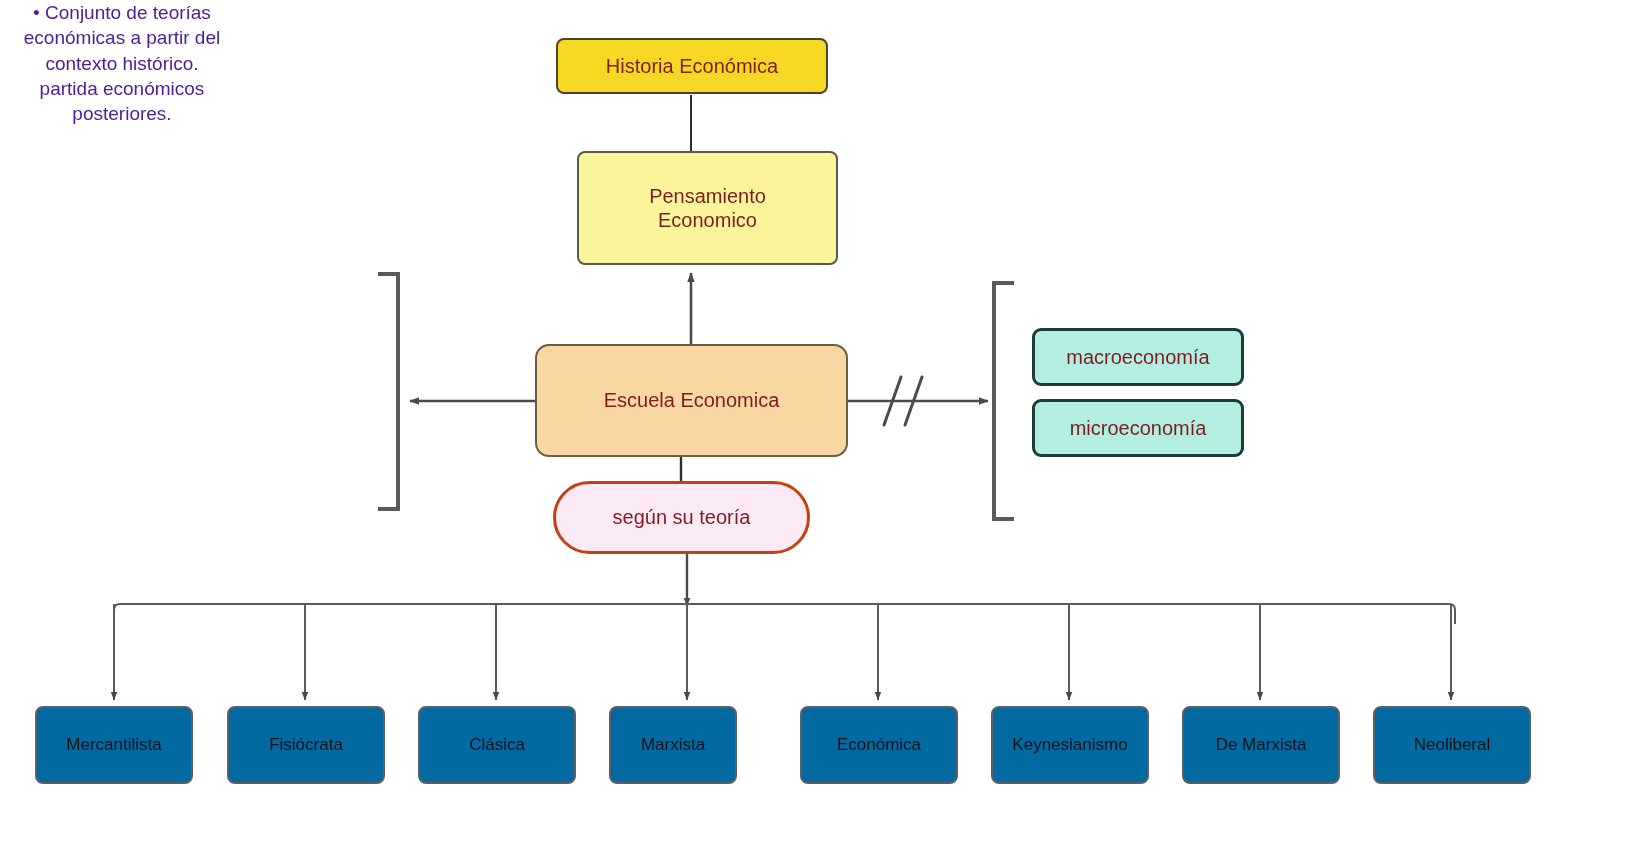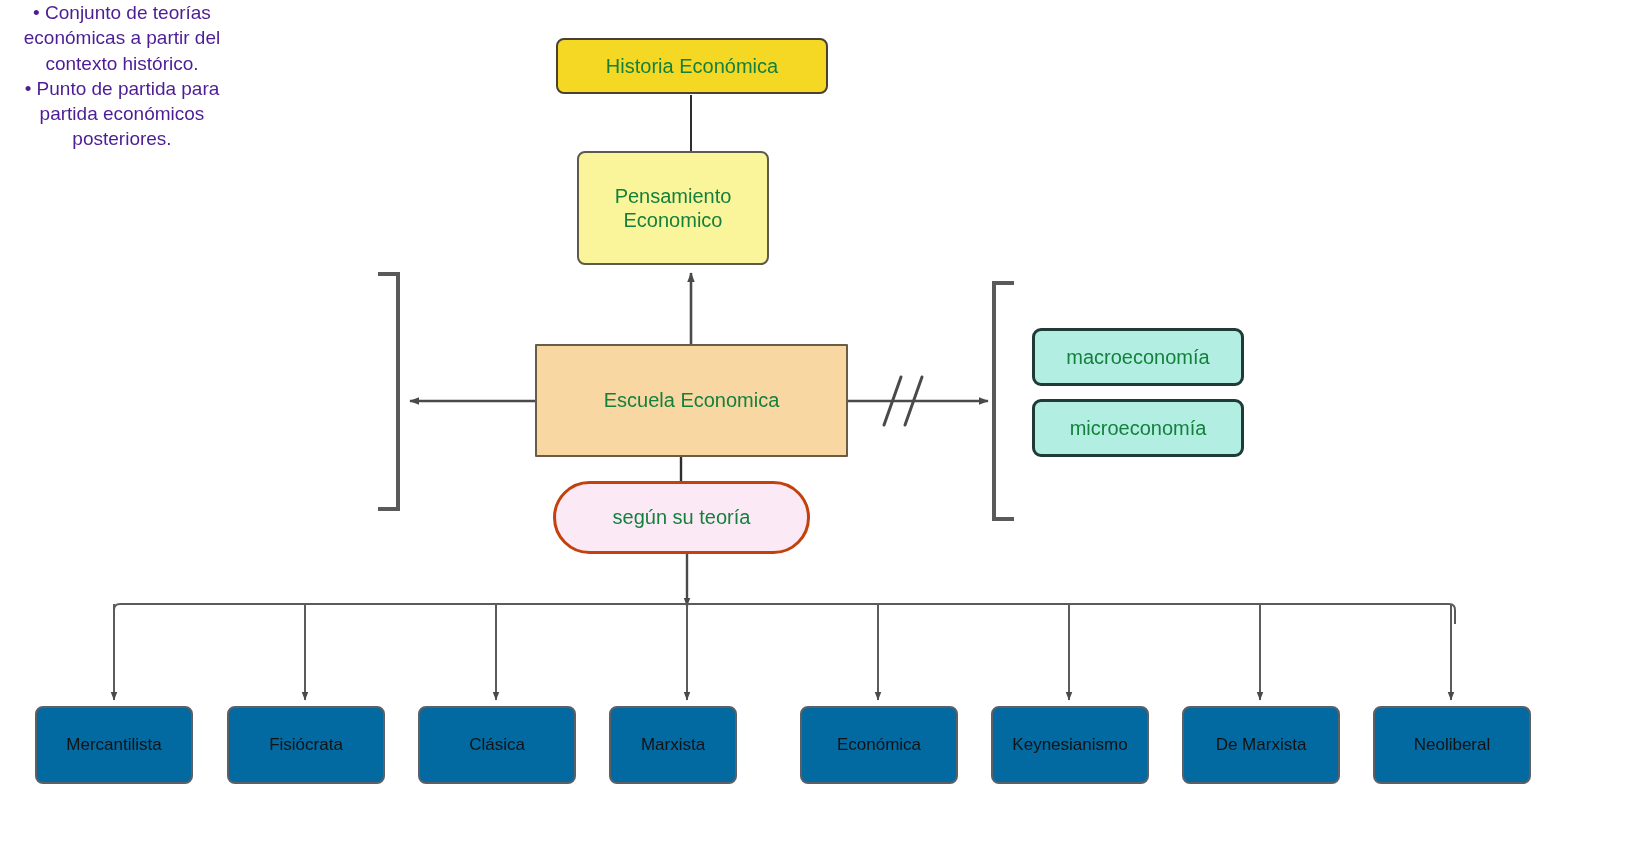--- a/index.html
+++ b/index.html
@@ -27,48 +27,48 @@
     height: 862px;
     pointer-events: none;
   }
   .node {
     position: absolute;
     box-sizing: border-box;
     display: flex;
     align-items: center;
     justify-content: center;
     text-align: center;
-    color: #15803d;
+    color: #7f1d1d;
     line-height: 1.22;
     z-index: 3;
   }
   .node span { display: block; width: 100%; padding: 0 10px; box-sizing: border-box; }
 
   
   .n-historia {
     left: 556px; top: 38px; width: 272px; height: 56px;
     background: #F4D824;
     border: 2px solid #4a4230;
     border-radius: 8px;
     font-size: 20px;
   }
   
   .n-pensamiento {
-    left: 577px; top: 151px; width: 192px; height: 114px;
+    left: 577px; top: 151px; width: 261px; height: 114px;
     background: #FAF59B;
     border: 2px solid #5d5a4c;
     border-radius: 8px;
     font-size: 20px;
   }
   
   .n-escuela {
     left: 535px; top: 344px; width: 313px; height: 113px;
     background: #F8D7A3;
     border: 2px solid #6b5c46;
-    border-radius: 1px;
+    border-radius: 14px;
     font-size: 20px;
   }
   
   .n-teoria {
     left: 553px; top: 481px; width: 257px; height: 73px;
     background: #FBE9F5;
     border: 3px solid #c2410c;
     border-radius: 40px;
     font-size: 20px;
   }
@@ -166,21 +166,20 @@
   </div>
 
   <div class="node n-teoria">
     <span>según su teoría</span>
   </div>
 
   <div class="n-desc">
     <span class="ln">• Conjunto de teorías</span>
     <span class="ln">económicas a partir del</span>
     <span class="ln">contexto histórico.</span>
-    <span class="ln">• Punto de partida para</span>
     <span class="ln">partida económicos</span>
     <span class="ln">posteriores.</span>
   </div>
 
   <div class="node n-macro">
     <span>macroeconomía</span>
   </div>
 
   <div class="node n-micro">
     <span>microeconomía</span>

